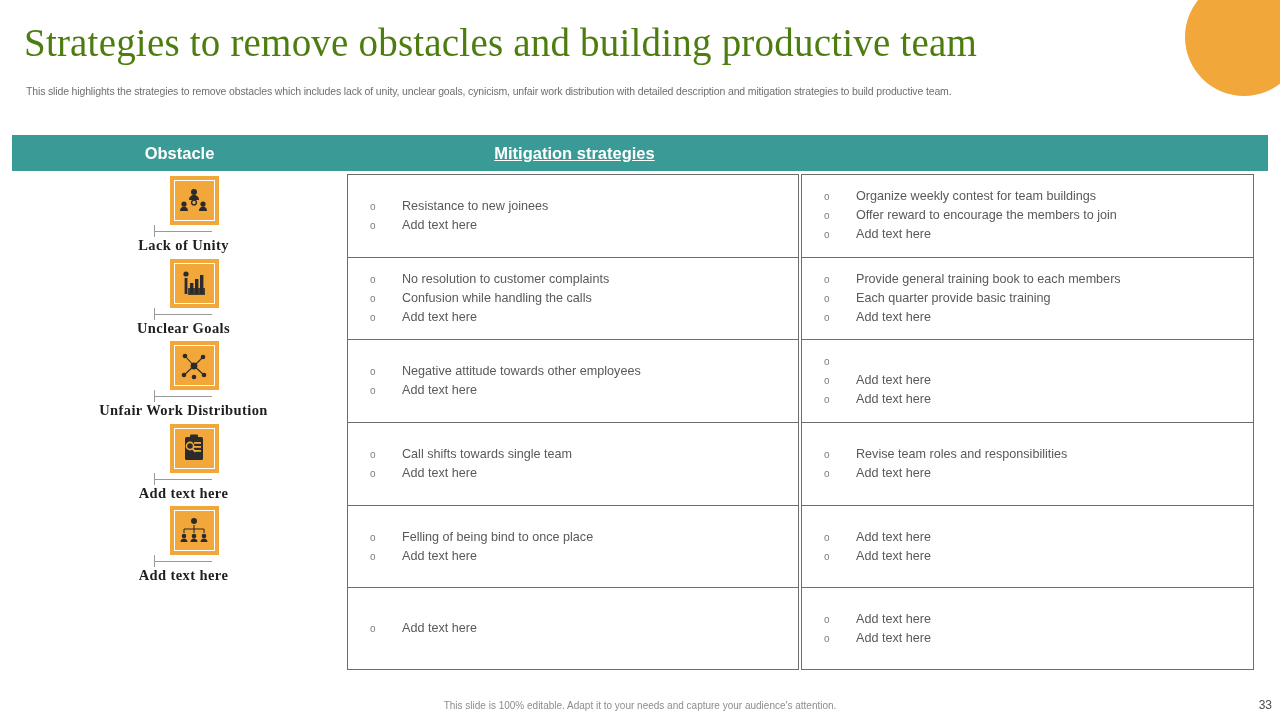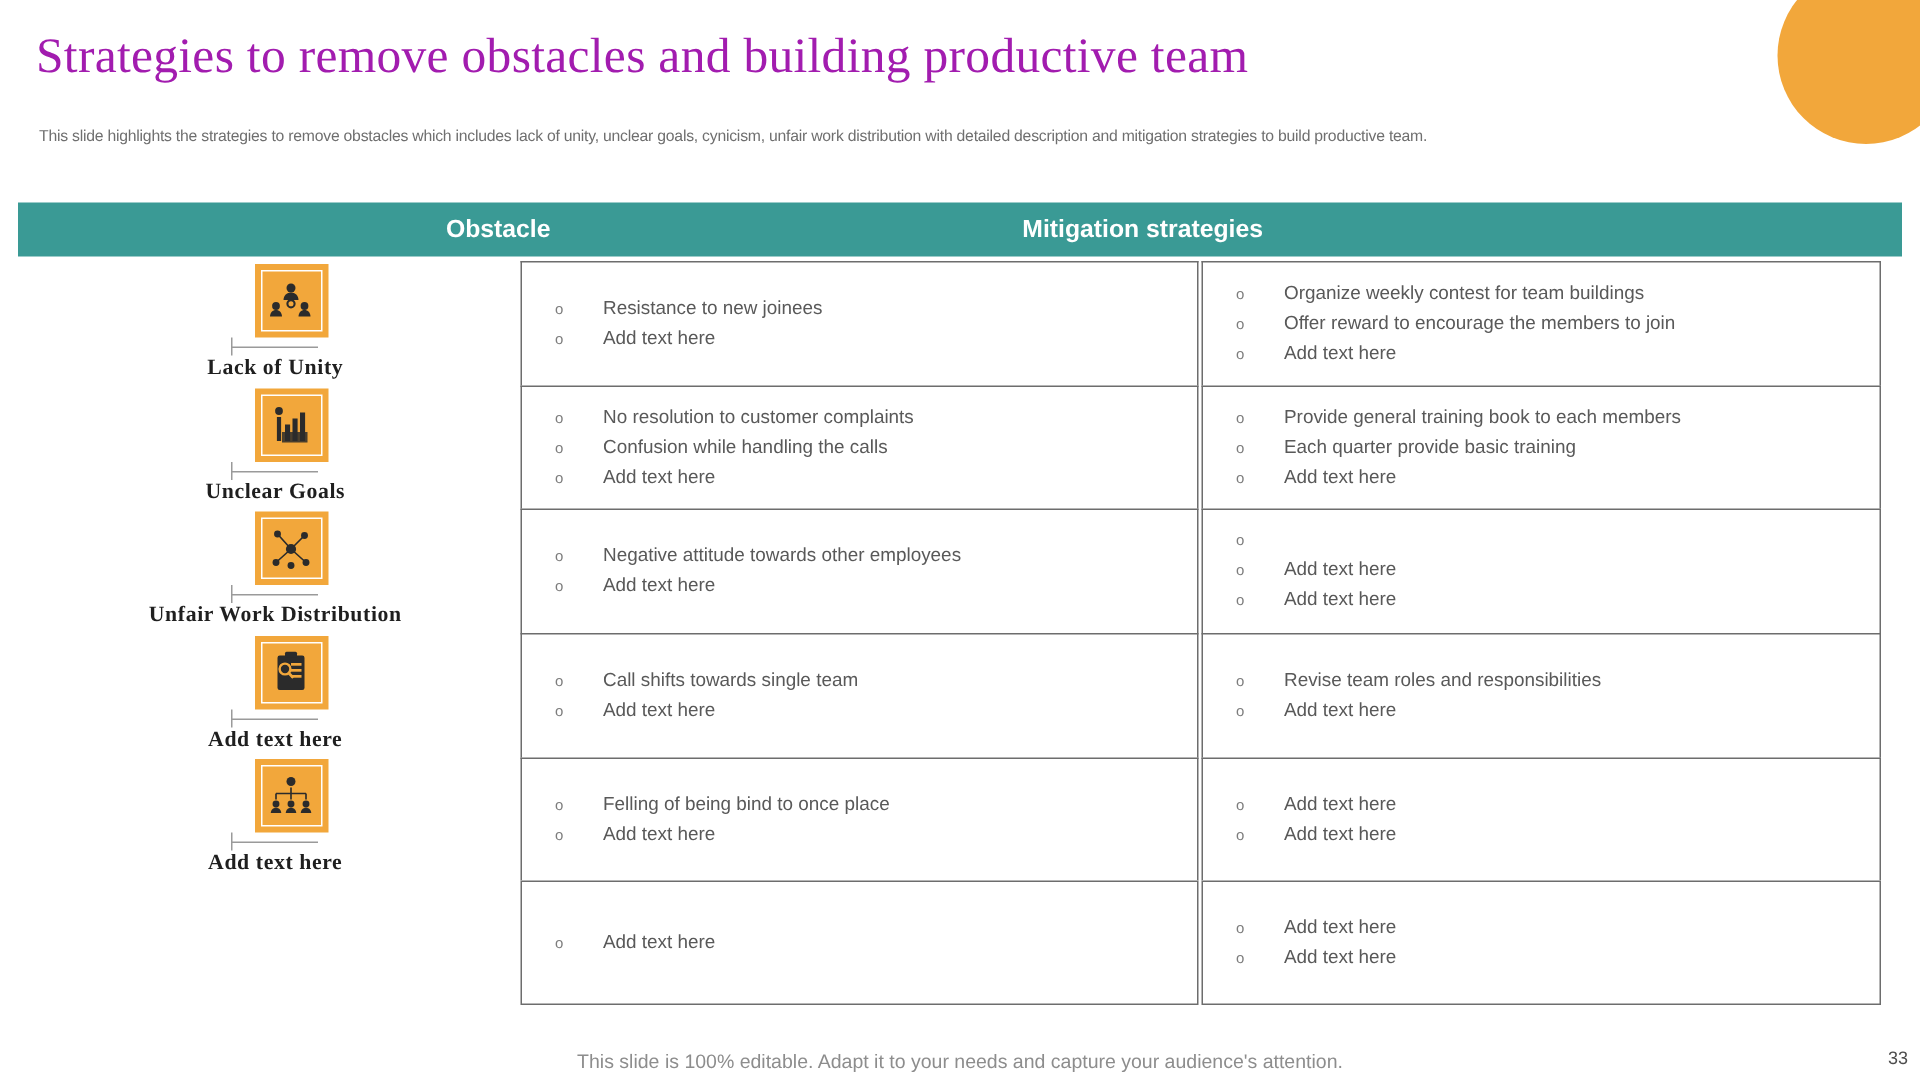--- a/index.html
+++ b/index.html
@@ -26,23 +26,23 @@
     background: #F2A73B;
     z-index: 0;
   }
 
   
   #slide-title {
     position: absolute;
     left: 24px;
     top: 20px;
     font-family: "Liberation Serif", serif;
-    font-size: 33px;
+    font-size: 39px;
     font-weight: 400;
-    color: #a21caf;
+    color: #4d7c0f;
     letter-spacing: 0.2px;
     white-space: nowrap;
     z-index: 3;
   }
   #slide-subtitle {
     position: absolute;
     left: 26px;
     top: 84px;
     width: 1120px;
     font-size: 10.5px;
@@ -62,26 +62,25 @@
     height: 36px;
     background: #3A9A95;
     display: flex;
     align-items: center;
     z-index: 2;
   }
   .hdr-cell {
     color: #ffffff;
     font-size: 16.5px;
     font-weight: bold;
-    text-align: right;
-    margin-left: 20px;
+    text-align: center;
   }
   #hdr-obstacle { width: 335px; }
   #hdr-description { width: 452px; }
-  #hdr-mitigation { width: 455px; }
+  #hdr-mitigation { width: 455px; text-decoration: underline; }
 
   
   #obstacle-col {
     position: absolute;
     left: 12px;
     top: 176px;
     width: 335px;
     height: 496px;
     z-index: 2;
   }
@@ -181,21 +180,21 @@
     font-family: "Liberation Sans", sans-serif;
   }
 
   
   #footer-note {
     position: absolute;
     left: 0;
     right: 0;
     top: 700px;
     text-align: center;
-    font-size: 13px;
+    font-size: 10px;
     color: #8d8d8d;
     z-index: 3;
   }
   #page-number {
     position: absolute;
     right: 8px;
     top: 698px;
     font-size: 12px;
     color: #4d4d4d;
     z-index: 3;

